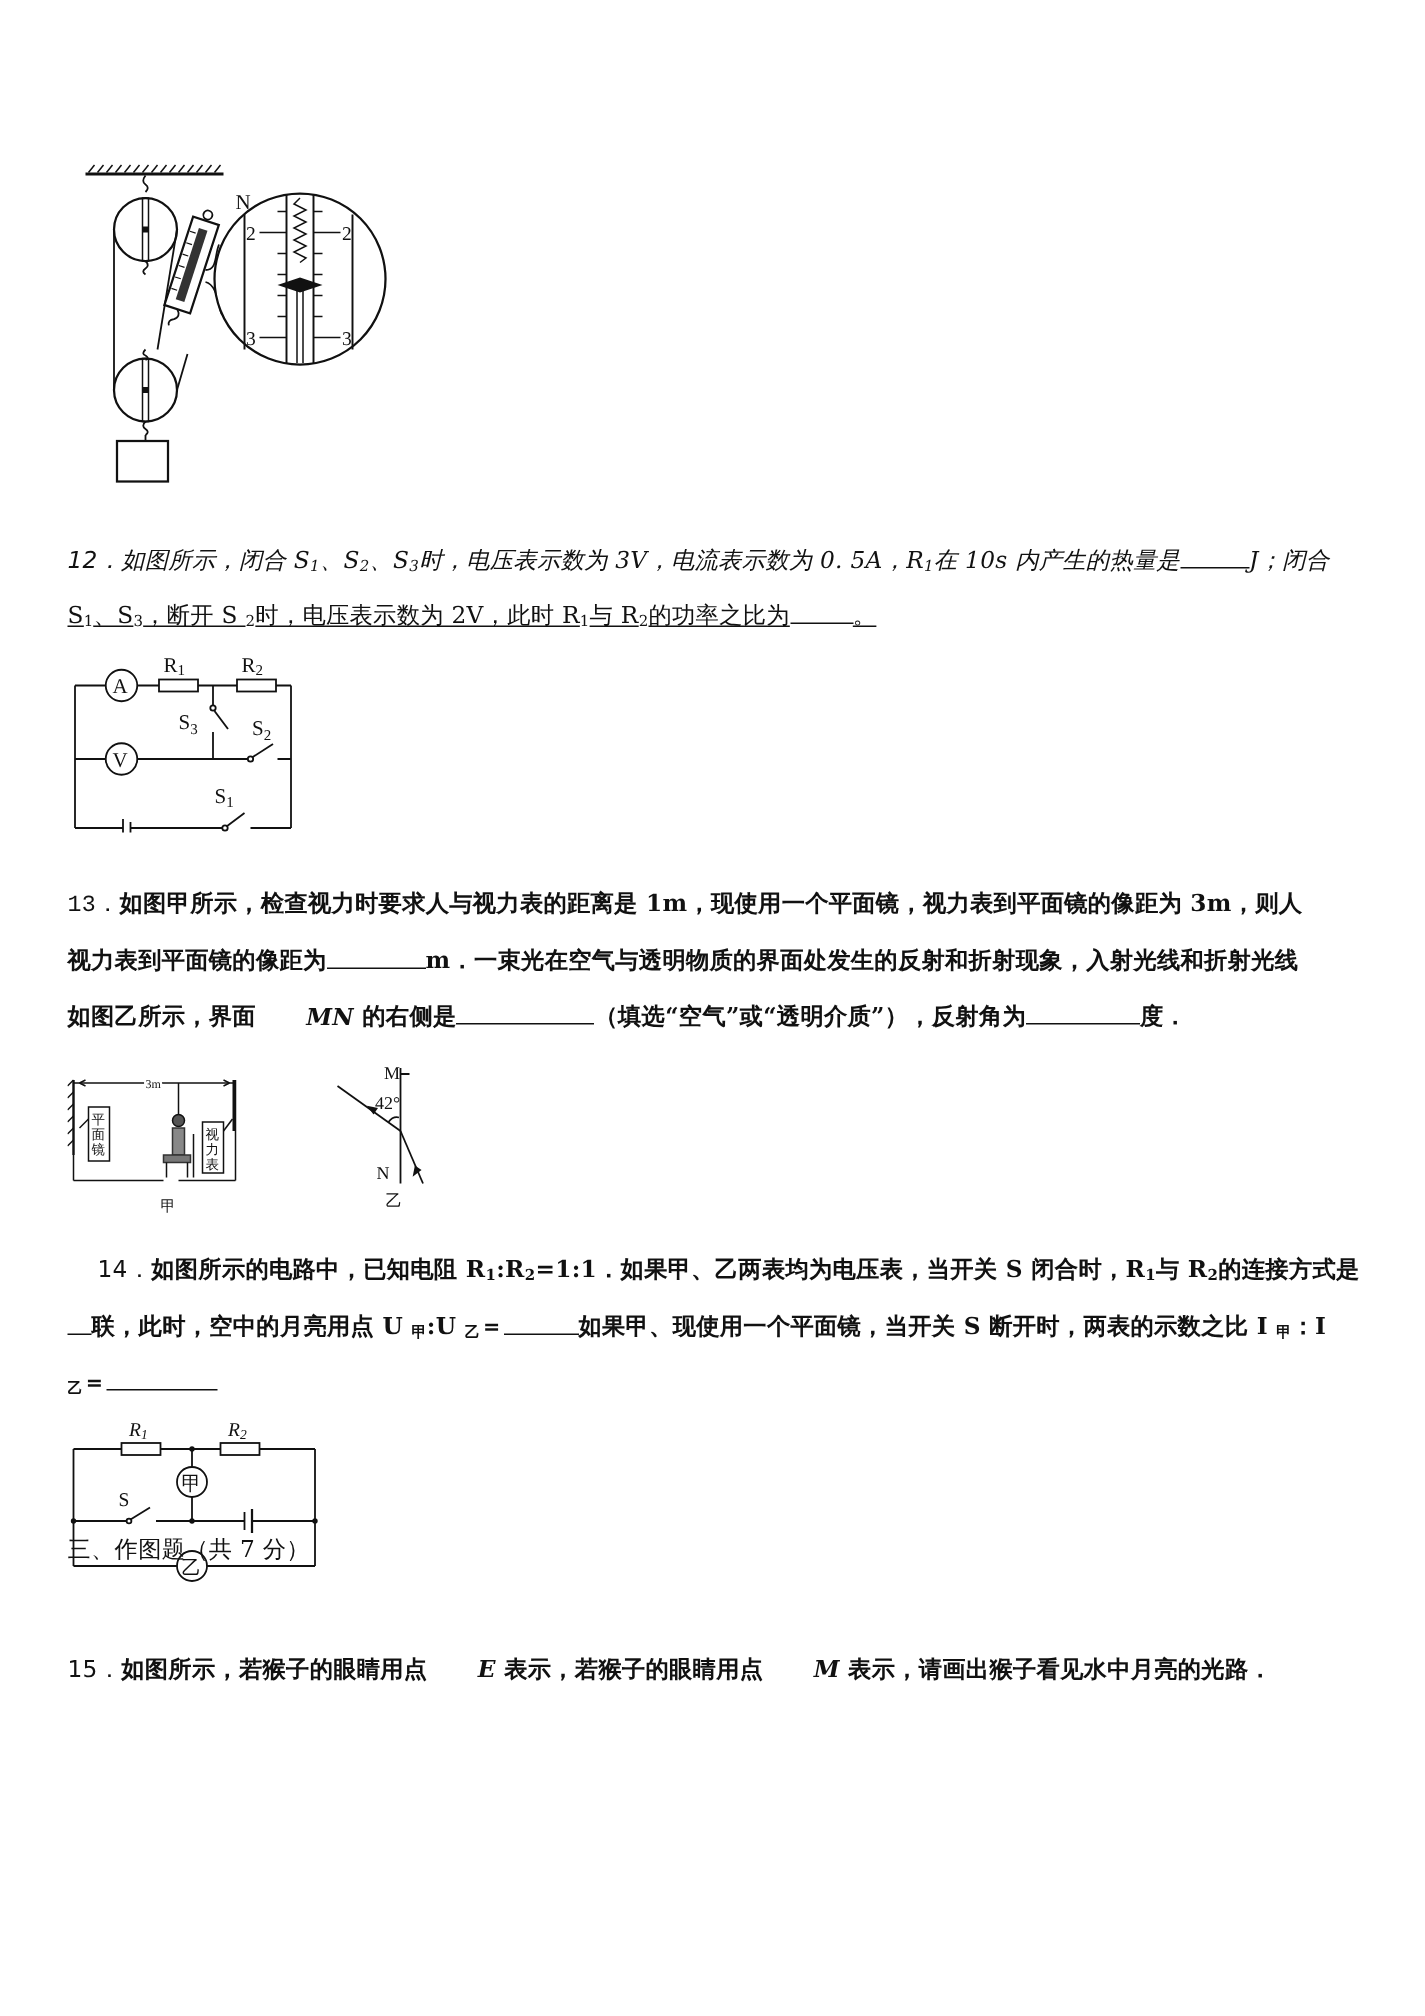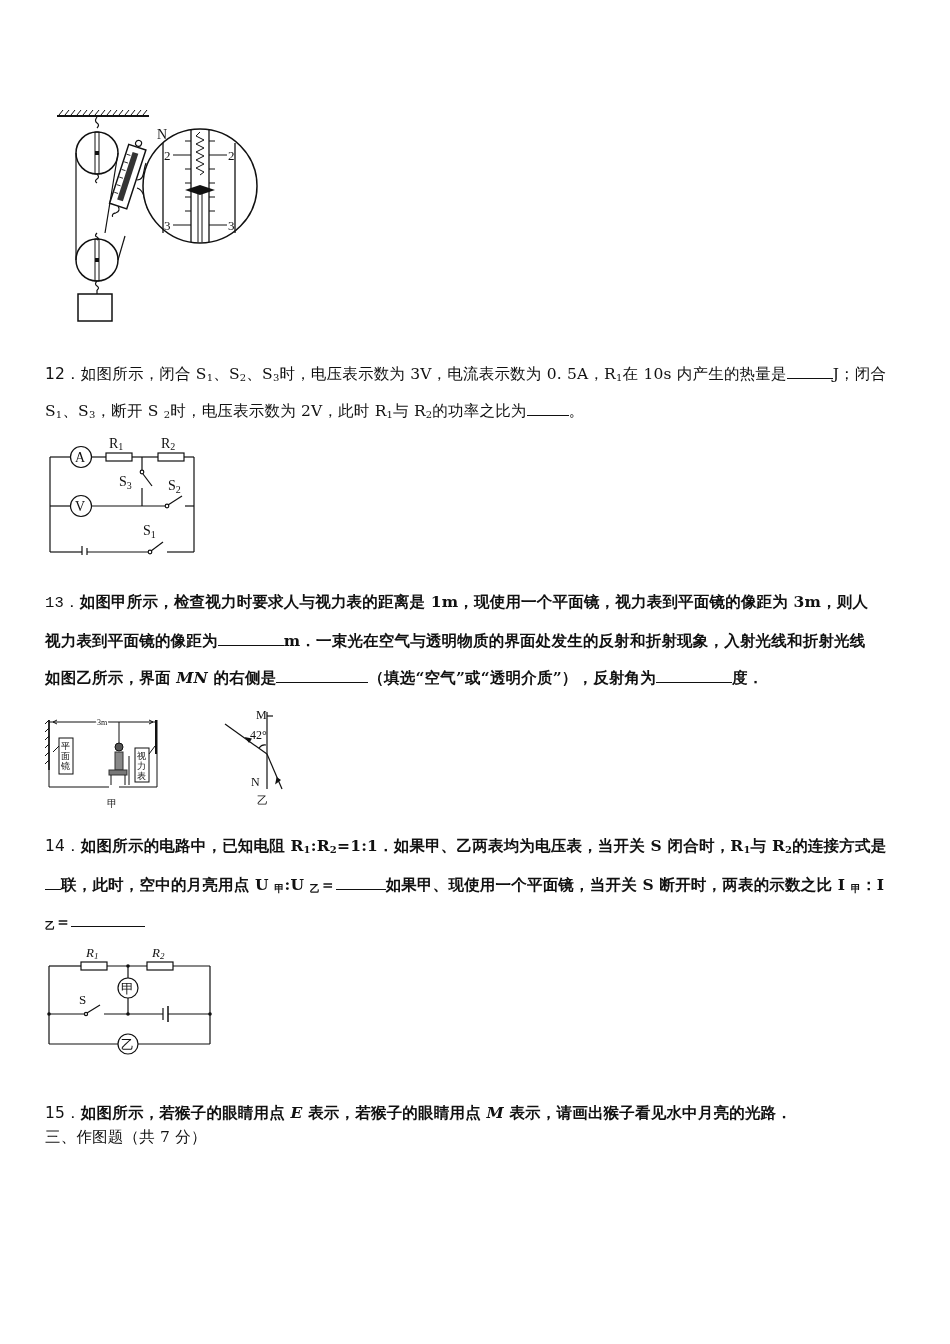--- a/index.html
+++ b/index.html
@@ -3,21 +3,21 @@
   <meta charset="utf-8">
   <style>
     html, body { margin:0; padding:0; background:#ffffff; }
     body { width:950px; height:1344px; position:relative; overflow:hidden;
            font-family:"DejaVu Serif", "Liberation Serif", serif; color:#111; }
     .abs { position:absolute; }
     .line { position:absolute; left:45px; font-size:15.5px; white-space:nowrap; letter-spacing:0.2px; }
     .bold { font-weight:bold; }
     .blank { display:inline-block; border-bottom:1.4px solid #111; height:1em; vertical-align:baseline; }
     .sub { font-size:10px; vertical-align:-2px; }
-    .it { font-style:italic; font-weight:bold; }
+    .it { font-style:italic; font-weight:bold;margin-left:28px; }
     svg text { font-family:"Liberation Serif", "DejaVu Serif", serif; fill:#111; }
   </style>
 </head>
 <body>
 
 <svg class="abs" style="left:45px; top:108px;" width="220" height="220" viewBox="0 0 220 220">
 
   <line x1="12" y1="8" x2="104" y2="8" stroke="#111" stroke-width="2"></line>
   <g stroke="#111" stroke-width="1">
     <line x1="14" y1="7" x2="18" y2="2"></line>
@@ -98,24 +98,24 @@
       <line x1="164" y1="117" x2="182" y2="117"></line>
   </g>
   <path d="M140 82 L155 77 L170 82 L155 87 Z" fill="#111"></path>
   <text x="112" y="31" font-size="14">N</text>
   <text x="119" y="52" font-size="13">2</text>
   <text x="183" y="52" font-size="13">2</text>
   <text x="119" y="122" font-size="13">3</text>
   <text x="183" y="122" font-size="13">3</text>
 </svg>
 
-<div class="line" style="top:362px;">
+<div class="line" style="top:362px;font-style:italic;">
   <span style="font-family:'DejaVu Sans',sans-serif;">12．</span><span>如图所示，闭合 S</span><span class="sub">1</span><span>、S</span><span class="sub">2</span><span>、S</span><span class="sub">3</span><span>时，电压表示数为 3V，电流表示数为 0. 5A，R</span><span class="sub">1</span><span>在 10s 内产生的热量是</span><span class="blank" style="width:46px;"></span><span>J；闭合</span>
 </div>
-<div class="line" style="top:399px;">
+<div class="line" style="top:399px;text-decoration:underline;">
   <span>S</span><span class="sub">1</span><span>、S</span><span class="sub">3</span><span>，断开 S </span><span class="sub">2</span><span>时，电压表示数为 2V，此时 R</span><span class="sub">1</span><span>与 R</span><span class="sub">2</span><span>的功率之比为</span><span class="blank" style="width:42px;"></span><span>。</span>
 </div>
 
 <svg class="abs" style="left:45px; top:430px;" width="160" height="125" viewBox="0 0 160 125">
   <g stroke="#111" stroke-width="1.2" fill="none">
 
     <line x1="5" y1="27" x2="25" y2="27"></line>
     <circle cx="36" cy="27" r="10.5"></circle>
     <line x1="47" y1="27" x2="61" y2="27"></line>
     <rect x="61" y="23" width="26" height="8"></rect>
@@ -213,21 +213,21 @@
     <path d="M34 38 l-3 -4 l5 1 z" fill="#111"></path>
     <path d="M62 74 l-1 5 l4 -3 z" fill="#111"></path>
     <path d="M44 44 q3 -4 7 -3"></path>
   </g>
   <text x="41" y="15" font-size="12">M</text>
   <text x="35" y="35" font-size="12">42°</text>
   <text x="36" y="82" font-size="12">N</text>
   <text x="42" y="100" font-size="11" fill="#555">乙</text>
 </svg>
 
-<div class="line bold" style="top:836px;">
+<div class="line bold" style="top:836px;margin-left:20px;">
   <span style="font-family:'DejaVu Sans',sans-serif; font-weight:normal;">14．</span><span>如图所示的电路中，已知电阻 R</span><span class="sub">1</span><span>:R</span><span class="sub">2</span><span>=1:1．如果甲、乙两表均为电压表，当开关 S 闭合时，R</span><span class="sub">1</span><span>与 R</span><span class="sub">2</span><span>的连接方式是</span>
 </div>
 <div class="line bold" style="top:873px;">
   <span class="blank" style="width:16px;"></span><span>联，此时，空中的月亮用点 U </span><span class="sub">甲</span><span>:U </span><span class="sub">乙</span><span>＝</span><span class="blank" style="width:50px;"></span><span>如果甲、现使用一个平面镜，当开关 S 断开时，两表的示数之比 I </span><span class="sub">甲</span><span>：I</span>
 </div>
 <div class="line bold" style="top:910px;">
   <span class="sub">乙</span><span>＝</span><span class="blank" style="width:74px;"></span>
 </div>
 
 <svg class="abs" style="left:45px; top:942px;" width="172" height="115" viewBox="0 0 172 115">
@@ -257,19 +257,19 @@
   <circle cx="165" cy="72" r="1.8" fill="#111"></circle>
   <circle cx="83" cy="72" r="1.8" fill="#111"></circle>
   <circle cx="83" cy="24" r="1.8" fill="#111"></circle>
   <text x="41" y="15" font-size="13" font-style="italic"><tspan>R</tspan><tspan font-size="9" dy="2">1</tspan></text>
   <text x="107" y="15" font-size="13" font-style="italic"><tspan>R</tspan><tspan font-size="9" dy="2">2</tspan></text>
   <text x="76" y="51" font-size="13">甲</text>
   <text x="76" y="107" font-size="13">乙</text>
   <text x="34" y="62" font-size="13">S</text>
 </svg>
 
-<div class="line" style="top:1127px;text-align:center;">
+<div class="line" style="top:1023px;text-align:center;">
   <span>三、作图题（共 7 分）</span>
 </div>
 
 <div class="line bold" style="top:1103px;">
   <span style="font-family:'DejaVu Sans',sans-serif; font-weight:normal;text-align:right;">15．</span><span>如图所示，若猴子的眼睛用点 </span><span class="it">E</span><span> 表示，若猴子的眼睛用点 </span><span class="it">M</span><span> 表示，请画出猴子看见水中月亮的光路．</span>
 </div>
 
 </body></html>

